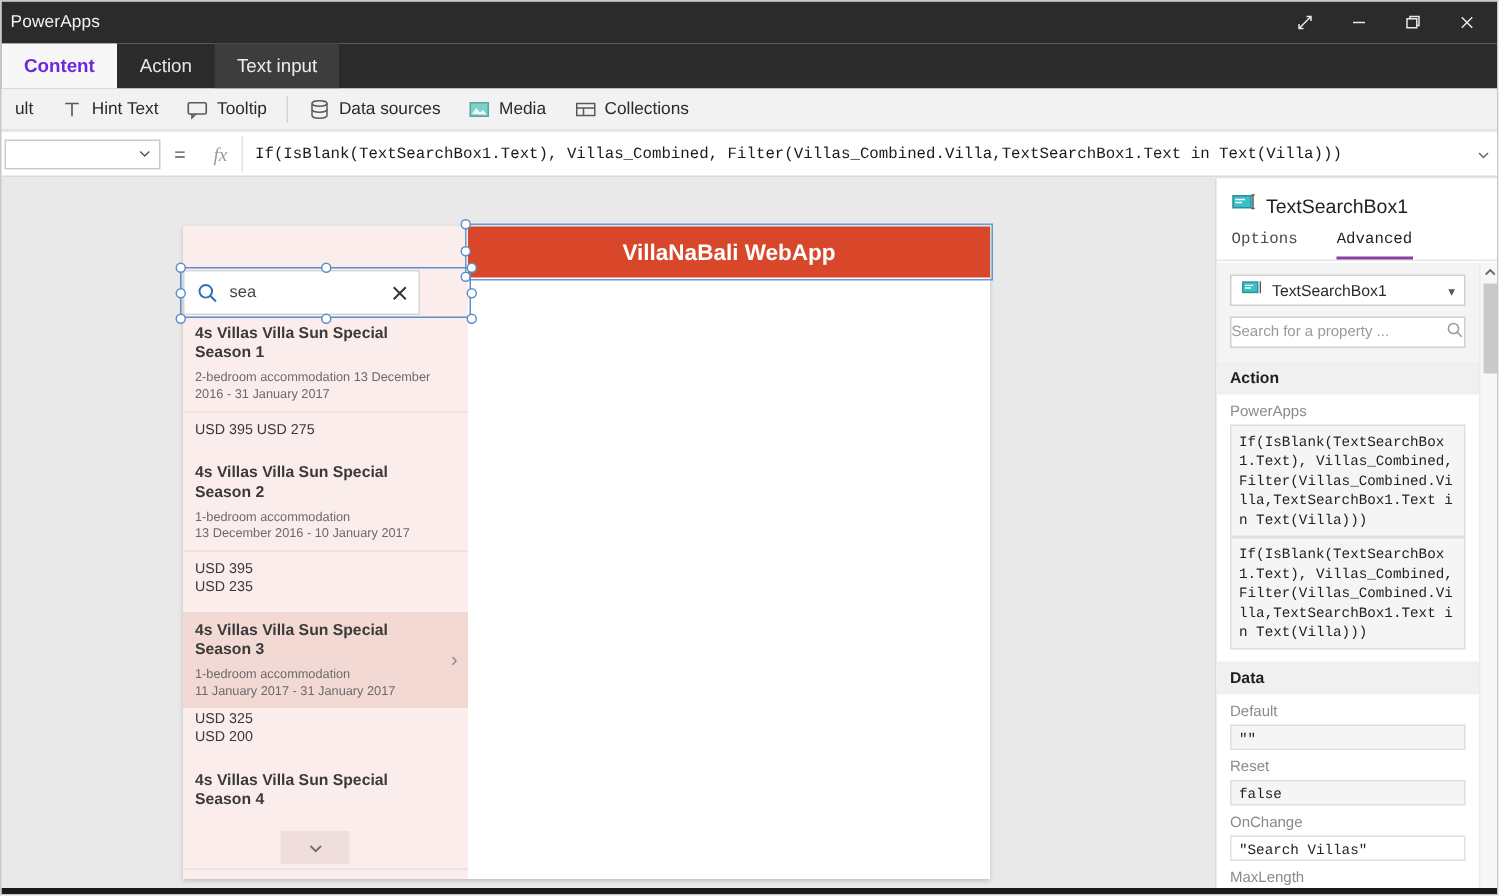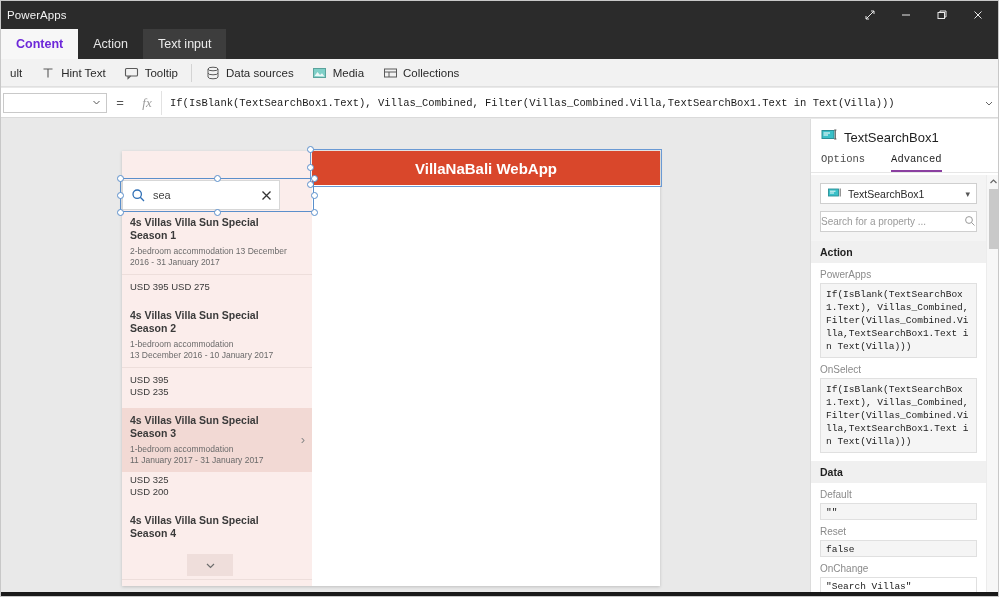--- a/index.html
+++ b/index.html
@@ -465,21 +465,20 @@
                 <circle cx="5" cy="5" r="3.4" fill="none" stroke="currentColor" stroke-width="1"></circle>
                 <path d="M7.5 7.5 L10.5 10.5" stroke="currentColor" stroke-width="1"></path>
               </svg>
           </span>
         </div>
       </div>
 
       <div class="sec-head">Action</div>
       <div class="prop-label">PowerApps</div>
       <div class="prop-box">If(IsBlank(TextSearchBox1.Text), Villas_Combined, Filter(Villas_Combined.Villa,TextSearchBox1.Text in Text(Villa)))</div>
-      <div class="prop-label">OnSelect</div>
       <div class="prop-box">If(IsBlank(TextSearchBox1.Text), Villas_Combined, Filter(Villas_Combined.Villa,TextSearchBox1.Text in Text(Villa)))</div>
 
       <div class="sec-head" style="margin-top:8px;">Data</div>
       <div class="prop-label">Default</div>
       <div class="prop-box one">""</div>
       <div class="prop-label">Reset</div>
       <div class="prop-box one">false</div>
       <div class="prop-label">OnChange</div>
       <div class="prop-box one" style="background:#fff;">"Search Villas"</div>
       <div class="prop-label">MaxLength</div>

